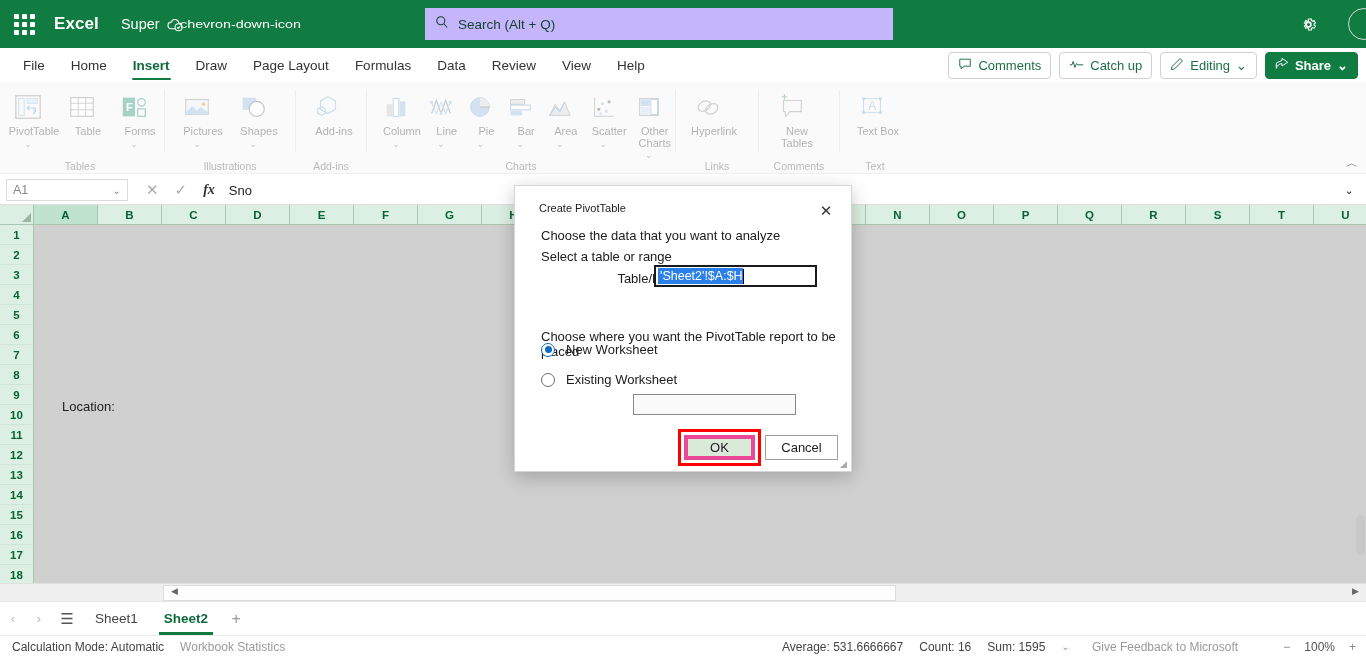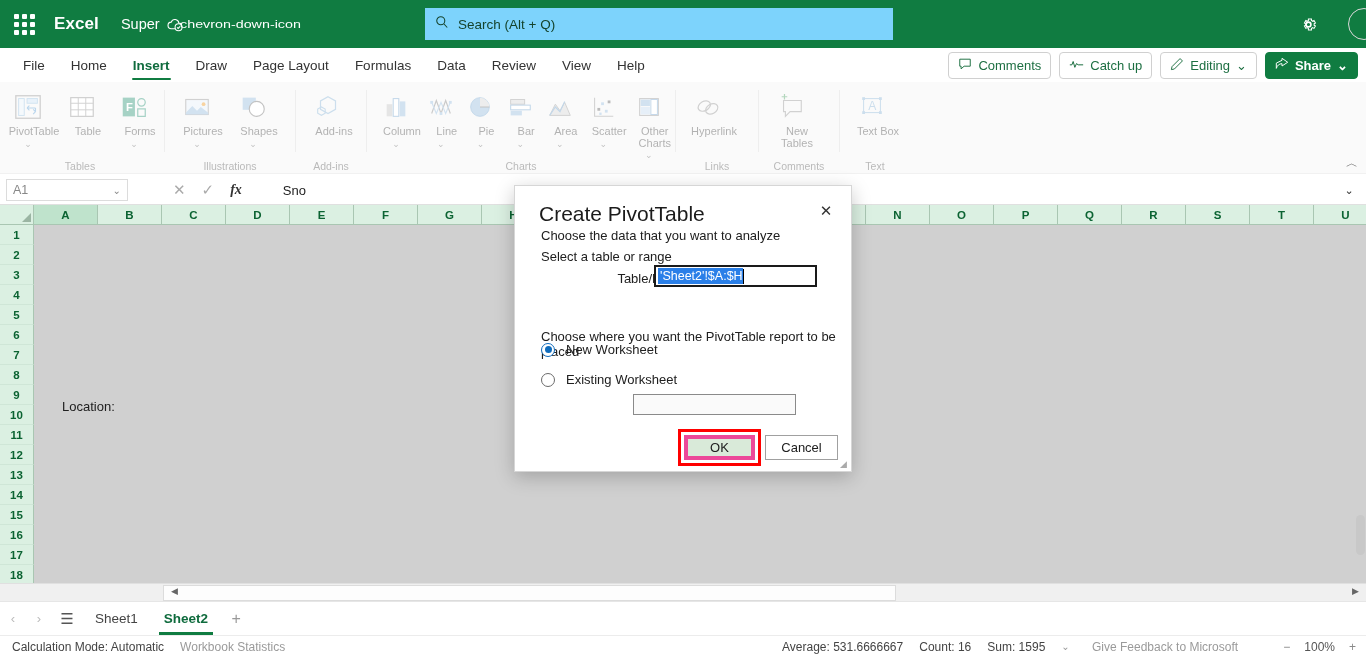--- a/index.html
+++ b/index.html
@@ -29,21 +29,21 @@
   .doc-title {
     color: #fff; font-size: 14.5px; margin-left: 22px; cursor: pointer;
   }
   .cloudsync { margin-left: 7px; display: flex; align-items: center; cursor: pointer; }
   .chev-white {
     margin-left: 10px; color: #fff; font-size: 11px; cursor: pointer;
     transform: scaleX(1.3);
   }
   .searchbox {
     position: absolute; left: 425px; top: 8px; width: 468px; height: 32px;
-    background: #7dd3fc; border-radius: 0; display: flex; align-items: center;
+    background: #c4b5fd; border-radius: 0; display: flex; align-items: center;
     padding: 0 10px; cursor: text;
   }
   .searchbox .ph { color: #15432c; font-size: 13.5px; margin-left: 9px; }
   .gear-btn {
     position: absolute; right: 46px; top: 12px; width: 24px; height: 24px;
     display: flex; align-items: center; justify-content: center; cursor: pointer;
   }
   .avatar-top {
     position: absolute; right: -14px; top: 8px; width: 32px; height: 32px;
     border-radius: 50%; border: 1.5px solid #d9d9d9; background: #107c41;
@@ -93,21 +93,21 @@
   .item .lb { font-size: 11px; color: #555; text-align: center; line-height: 11.5px; margin-top: 2px; margin-left: 12px; }
   .item .dd { font-size: 9px; color: #777; line-height: 10px; margin-top: 1px; }
   .collapse-ribbon {
     position: absolute; right: 8px; top: 155px; font-size: 12px; color: #666; cursor: pointer;
   }
 
   
   .fbar {
     position: absolute; left: 0; top: 176px; width: 1366px; height: 29px;
     background: #fff; border-bottom: 1px solid #e0e0e0;
-    display: flex; align-items: center; gap: 27px;
+    display: flex; align-items: center;
   }
   .namebox {
     margin-left: 6px; width: 122px; height: 22px; border: 1px solid #dcdcdc;
     display: flex; align-items: center; justify-content: space-between;
     padding: 0 6px; font-size: 12.5px; color: #888; cursor: pointer;
   }
   .fb-icons { display: flex; align-items: center; gap: 16px; margin-left: 18px; }
   .fb-ic { font-size: 15px; color: #aaa; cursor: pointer; }
   .fx { font-style: italic; font-family: "Liberation Serif", serif; font-weight: bold; color: #333; font-size: 14px; }
   .finput {
@@ -198,21 +198,21 @@
   .zoomctl .zval { color: #555; cursor: pointer; }
 
   
   .dlg-scrim { position: absolute; inset: 0; background: transparent; }
   .dialog {
     position: absolute; left: 514px; top: 185px; width: 338px; height: 287px;
     background: #fff; border: 1px solid #d6d6d6;
     box-shadow: 0 5px 18px rgba(0,0,0,.22);
   }
   .dlg-title {
-    position: absolute; left: 24px; top: 16px; font-size: 21px; color: #1b1b1b;
+    position: absolute; left: 24px; top: 16px; font-size: 11px; color: #1b1b1b;
   }
   .dlg-close {
     position: absolute; right: 12px; top: 12px; width: 26px; height: 26px;
     display: flex; align-items: center; justify-content: center;
     font-size: 15px; color: #333; cursor: pointer;
   }
   .dlg-l1 { position: absolute; left: 26px; top: 42px; font-size: 13px; color: #202020; }
   .dlg-l1.b { top: 63px; }
   .lbl-range {
     position: absolute; left: 62px; top: 85px; width: 117px; text-align: right;

